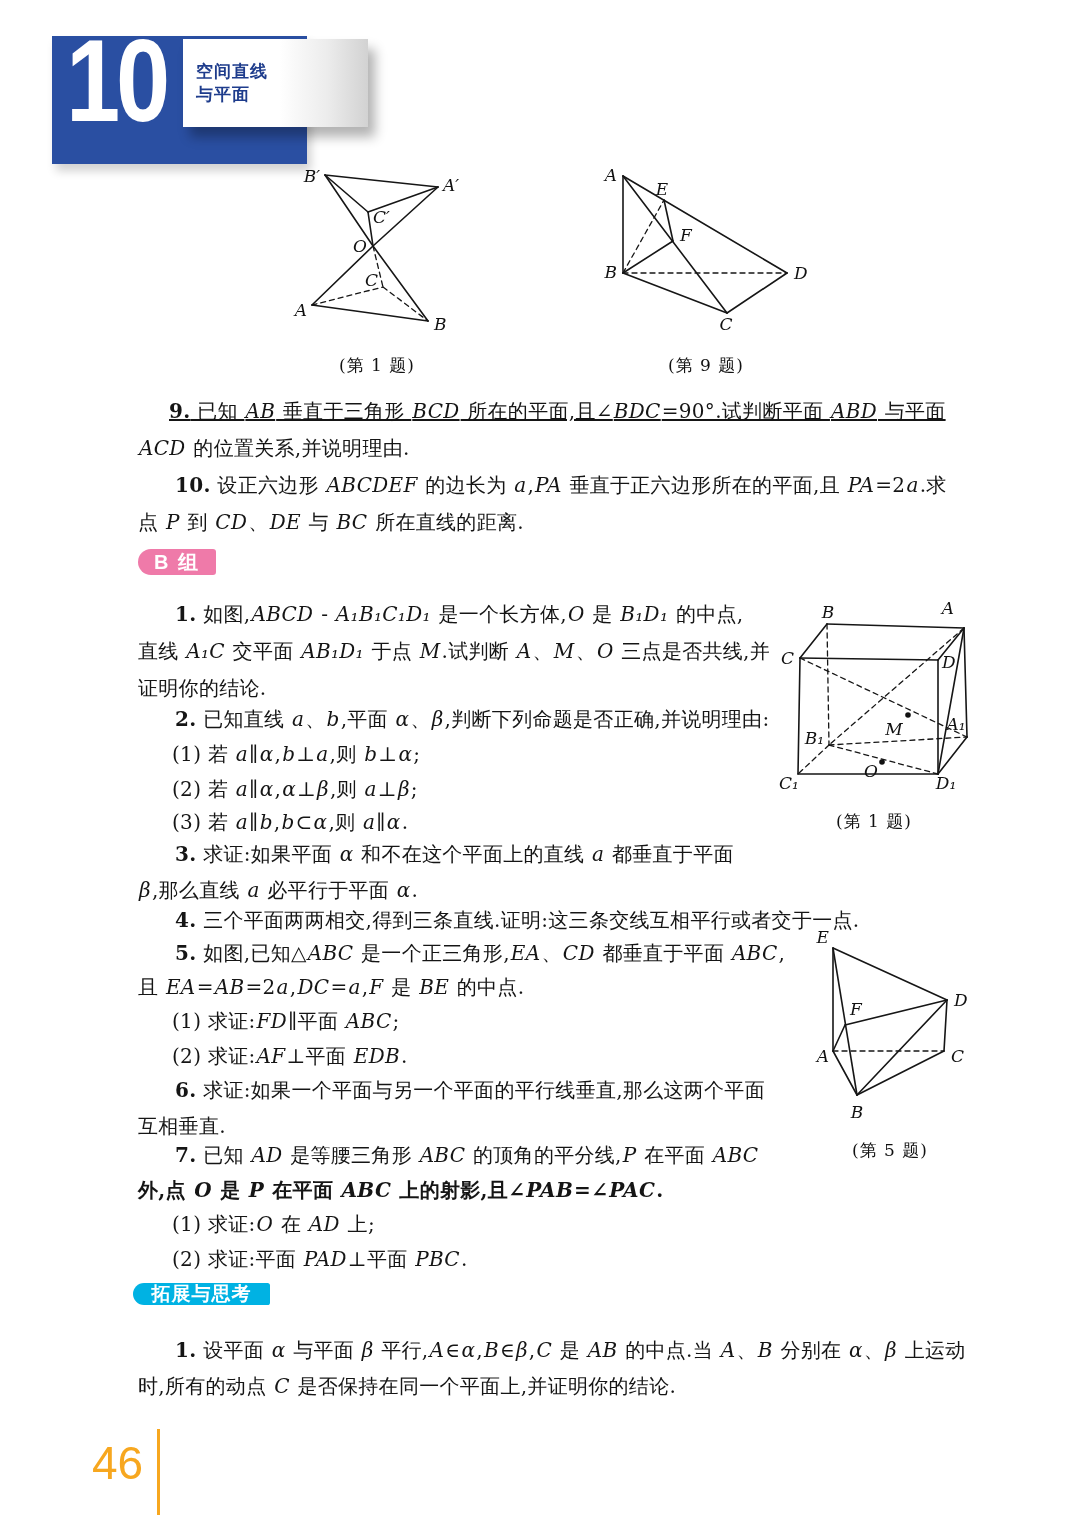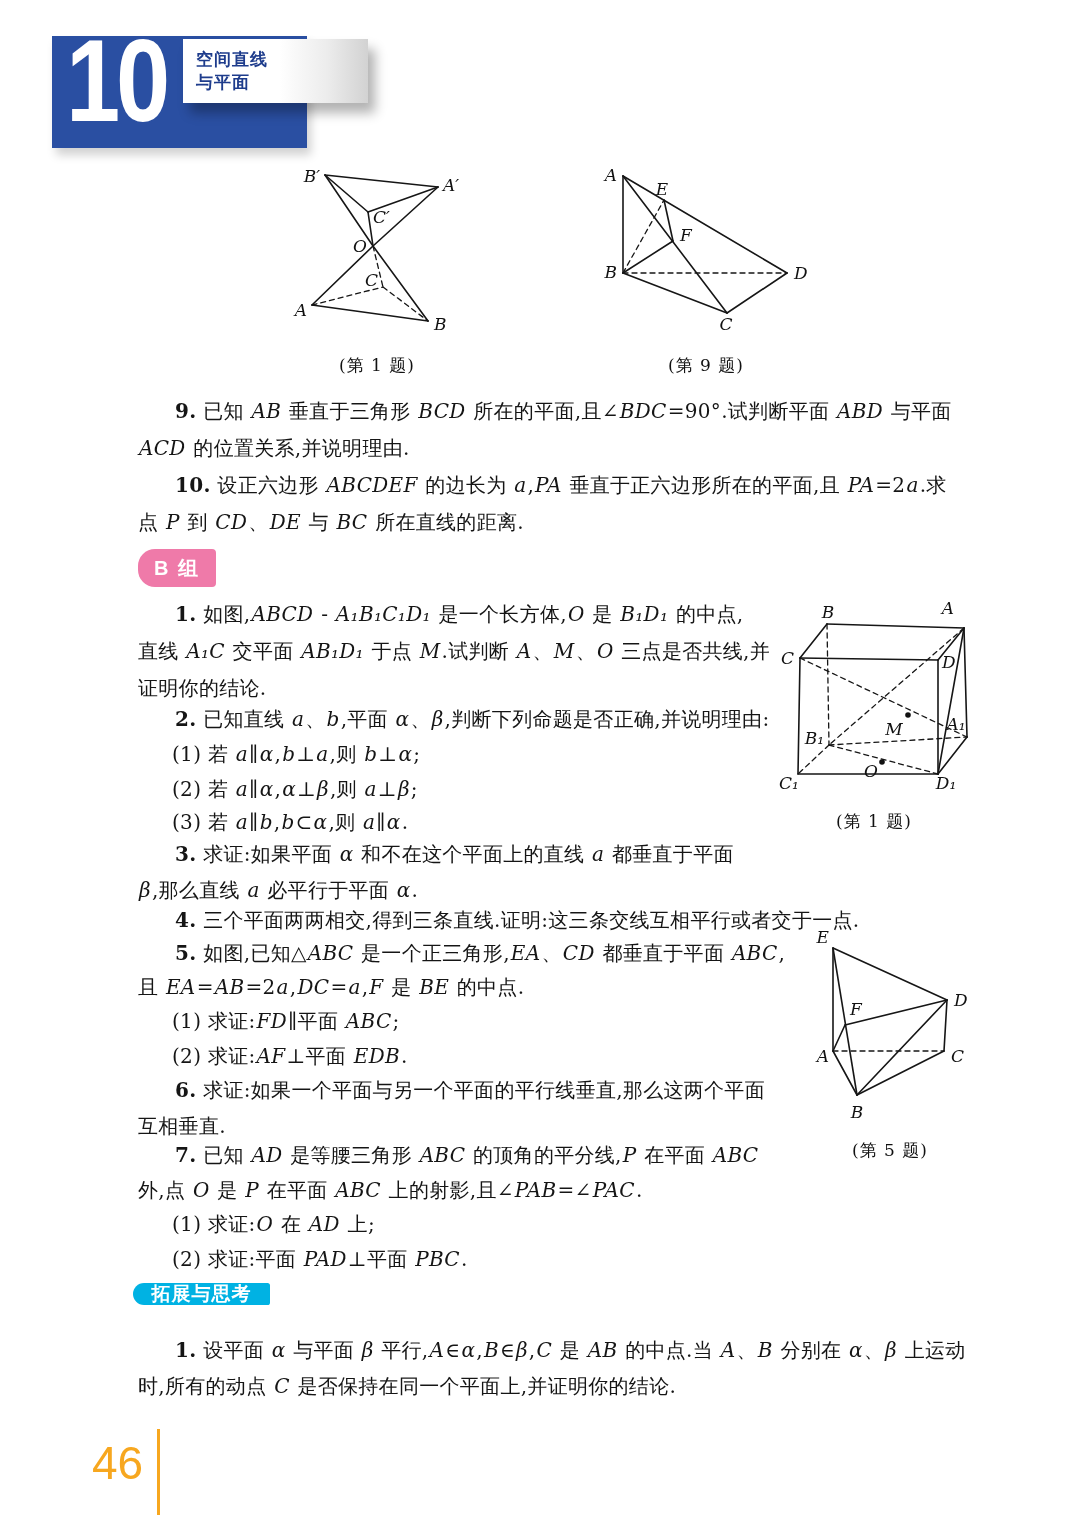--- a/index.html
+++ b/index.html
@@ -1,41 +1,41 @@
 <!DOCTYPE html>
 <html><head>
 <meta charset="utf-8">
 <style>
   html,body{margin:0;padding:0;background:#888;}
   .page{position:relative;width:1080px;height:1515px;background:#ffffff;margin:0 auto;
         font-family:"DejaVu Serif",serif;color:#151515;overflow:hidden;}
 
   
-  .chapter-box{position:absolute;left:52px;top:36px;width:255px;height:112px;
+  .chapter-box{position:absolute;left:52px;top:36px;width:255px;height:128px;
                background:#2a4fa2;box-shadow:4px 7px 9px rgba(0,0,0,.18);}
   .chapter-num{position:absolute;left:14px;top:-13px;font-family:"Liberation Sans",sans-serif;
                font-weight:bold;font-size:116px;line-height:116px;color:#ffffff;
                letter-spacing:-5px;transform:scaleX(.84);transform-origin:left top;}
-  .chapter-card{position:absolute;left:183px;top:39px;width:185px;height:64px;z-index:2;
+  .chapter-card{position:absolute;left:183px;top:39px;width:185px;height:88px;z-index:2;
                 background:linear-gradient(90deg,#ffffff 0%,#ffffff 52%,#ececec 78%,#d2d2d2 100%);
                 box-shadow:7px 10px 11px rgba(0,0,0,.30);
                 display:flex;flex-direction:column;justify-content:center;padding-left:13px;box-sizing:border-box;}
   .chapter-title{font-family:"Liberation Sans",sans-serif;font-weight:bold;font-size:17px;
                  line-height:23px;color:#1e3c8c;letter-spacing:1px;}
 
   
   .line{position:absolute;font-size:20px;line-height:26px;white-space:nowrap;letter-spacing:.3px;}
   .line b{font-weight:bold;}
   .line i{font-style:italic;padding:0 1px;}
 
   
   .badge{position:absolute;color:#ffffff;font-family:"Liberation Sans",sans-serif;font-weight:bold;
          display:flex;align-items:center;justify-content:center;
          border-radius:17px 4px 4px 17px;}
-  .badge-b{left:138px;top:549px;width:78px;height:38px;background:#ef7aa9;font-size:20px;letter-spacing:2px;}
+  .badge-b{left:138px;top:549px;width:78px;height:26px;background:#ef7aa9;font-size:20px;letter-spacing:2px;}
   .badge-ext{left:133px;top:1283px;width:137px;height:22px;background:#00b2e3;font-size:19px;letter-spacing:1px;}
 
   
   .fig{position:absolute;overflow:visible;}
   .fig line,.fig polyline{stroke:#161616;stroke-width:1.6;fill:none;stroke-linecap:round;}
   .fig .dash{stroke-dasharray:5 4;stroke-width:1.3;}
   .flbl{font-family:"DejaVu Serif",serif;font-style:italic;font-size:17px;fill:#111;}
   .fig circle{fill:#111;}
   .caption{position:absolute;transform:translateX(-50%);font-size:17px;white-space:nowrap;
            color:#111;letter-spacing:1px;}
@@ -149,42 +149,42 @@
     <text class="flbl" x="24" y="137" text-anchor="end">A</text>
     <text class="flbl" x="146" y="137">C</text>
     <text class="flbl" x="52" y="193" text-anchor="middle">B</text>
   </svg>
   <div class="caption" style="left:890px;top:1139px">(第 5 题)</div>
 
   <div class="badge badge-b">B 组</div>
   <div class="badge badge-ext">拓展与思考</div>
 
   <div id="lines">
-      <div class="line" style="left: 175px; top: 398px;"><b>9.</b> 已知 <i>AB</i> 垂直于三角形 <i>BCD</i> 所在的平面,且∠<i>BDC</i>=90°.试判断平面 <i>ABD</i> 与平面</div>
+      <div class="line" style="left: 169px; top: 398px; text-decoration: underline;"><b>9.</b> 已知 <i>AB</i> 垂直于三角形 <i>BCD</i> 所在的平面,且∠<i>BDC</i>=90°.试判断平面 <i>ABD</i> 与平面</div>
       <div class="line" style="left: 138px; top: 435px;"><i>ACD</i> 的位置关系,并说明理由.</div>
       <div class="line" style="left: 175px; top: 472px;"><b>10.</b> 设正六边形 <i>ABCDEF</i> 的边长为 <i>a</i>,<i>PA</i> 垂直于正六边形所在的平面,且 <i>PA</i>=2<i>a</i>.求</div>
       <div class="line" style="left: 138px; top: 509px;">点 <i>P</i> 到 <i>CD</i>、<i>DE</i> 与 <i>BC</i> 所在直线的距离.</div>
       <div class="line" style="left: 175px; top: 601px;"><b>1.</b> 如图,<i>ABCD</i> - <i>A₁B₁C₁D₁</i> 是一个长方体,<i>O</i> 是 <i>B₁D₁</i> 的中点,</div>
       <div class="line" style="left: 138px; top: 638px;">直线 <i>A₁C</i> 交平面 <i>AB₁D₁</i> 于点 <i>M</i>.试判断 <i>A</i>、<i>M</i>、<i>O</i> 三点是否共线,并</div>
       <div class="line" style="left: 138px; top: 675px;">证明你的结论.</div>
       <div class="line" style="left: 175px; top: 706px;"><b>2.</b> 已知直线 <i>a</i>、<i>b</i>,平面 <i>α</i>、<i>β</i>,判断下列命题是否正确,并说明理由:</div>
       <div class="line" style="left: 172px; top: 741px;">(1) 若 <i>a</i>∥<i>α</i>,<i>b</i>⊥<i>a</i>,则 <i>b</i>⊥<i>α</i>;</div>
       <div class="line" style="left: 172px; top: 776px;">(2) 若 <i>a</i>∥<i>α</i>,<i>α</i>⊥<i>β</i>,则 <i>a</i>⊥<i>β</i>;</div>
       <div class="line" style="left: 172px; top: 809px;">(3) 若 <i>a</i>∥<i>b</i>,<i>b</i>⊂<i>α</i>,则 <i>a</i>∥<i>α</i>.</div>
       <div class="line" style="left: 175px; top: 841px;"><b>3.</b> 求证:如果平面 <i>α</i> 和不在这个平面上的直线 <i>a</i> 都垂直于平面</div>
       <div class="line" style="left: 138px; top: 877px;"><i>β</i>,那么直线 <i>a</i> 必平行于平面 <i>α</i>.</div>
       <div class="line" style="left: 175px; top: 907px;"><b>4.</b> 三个平面两两相交,得到三条直线.证明:这三条交线互相平行或者交于一点.</div>
       <div class="line" style="left: 175px; top: 940px;"><b>5.</b> 如图,已知△<i>ABC</i> 是一个正三角形,<i>EA</i>、<i>CD</i> 都垂直于平面 <i>ABC</i>,</div>
       <div class="line" style="left: 138px; top: 974px;">且 <i>EA</i>=<i>AB</i>=2<i>a</i>,<i>DC</i>=<i>a</i>,<i>F</i> 是 <i>BE</i> 的中点.</div>
       <div class="line" style="left: 172px; top: 1008px;">(1) 求证:<i>FD</i>∥平面 <i>ABC</i>;</div>
       <div class="line" style="left: 172px; top: 1043px;">(2) 求证:<i>AF</i>⊥平面 <i>EDB</i>.</div>
       <div class="line" style="left: 175px; top: 1077px;"><b>6.</b> 求证:如果一个平面与另一个平面的平行线垂直,那么这两个平面</div>
       <div class="line" style="left: 138px; top: 1113px;">互相垂直.</div>
       <div class="line" style="left: 175px; top: 1142px;"><b>7.</b> 已知 <i>AD</i> 是等腰三角形 <i>ABC</i> 的顶角的平分线,<i>P</i> 在平面 <i>ABC</i></div>
-      <div class="line" style="left: 138px; top: 1177px;">外,点 <i>O</i> 是 <i>P</i> 在平面 <i>ABC</i> 上的射影,且∠<i>PAB</i>=∠<i>PAC</i>.</div>
+      <div class="line" style="left: 138px; top: 1177px; font-weight: bold;">外,点 <i>O</i> 是 <i>P</i> 在平面 <i>ABC</i> 上的射影,且∠<i>PAB</i>=∠<i>PAC</i>.</div>
       <div class="line" style="left: 172px; top: 1211px;">(1) 求证:<i>O</i> 在 <i>AD</i> 上;</div>
       <div class="line" style="left: 172px; top: 1246px;">(2) 求证:平面 <i>PAD</i>⊥平面 <i>PBC</i>.</div>
       <div class="line" style="left: 175px; top: 1337px;"><b>1.</b> 设平面 <i>α</i> 与平面 <i>β</i> 平行,<i>A</i>∈<i>α</i>,<i>B</i>∈<i>β</i>,<i>C</i> 是 <i>AB</i> 的中点.当 <i>A</i>、<i>B</i> 分别在 <i>α</i>、<i>β</i> 上运动</div>
       <div class="line" style="left: 138px; top: 1373px;">时,所有的动点 <i>C</i> 是否保持在同一个平面上,并证明你的结论.</div>
     </div>
 
   <div class="page-num">46</div>
   <div class="page-rule"></div>
 
 </div>

